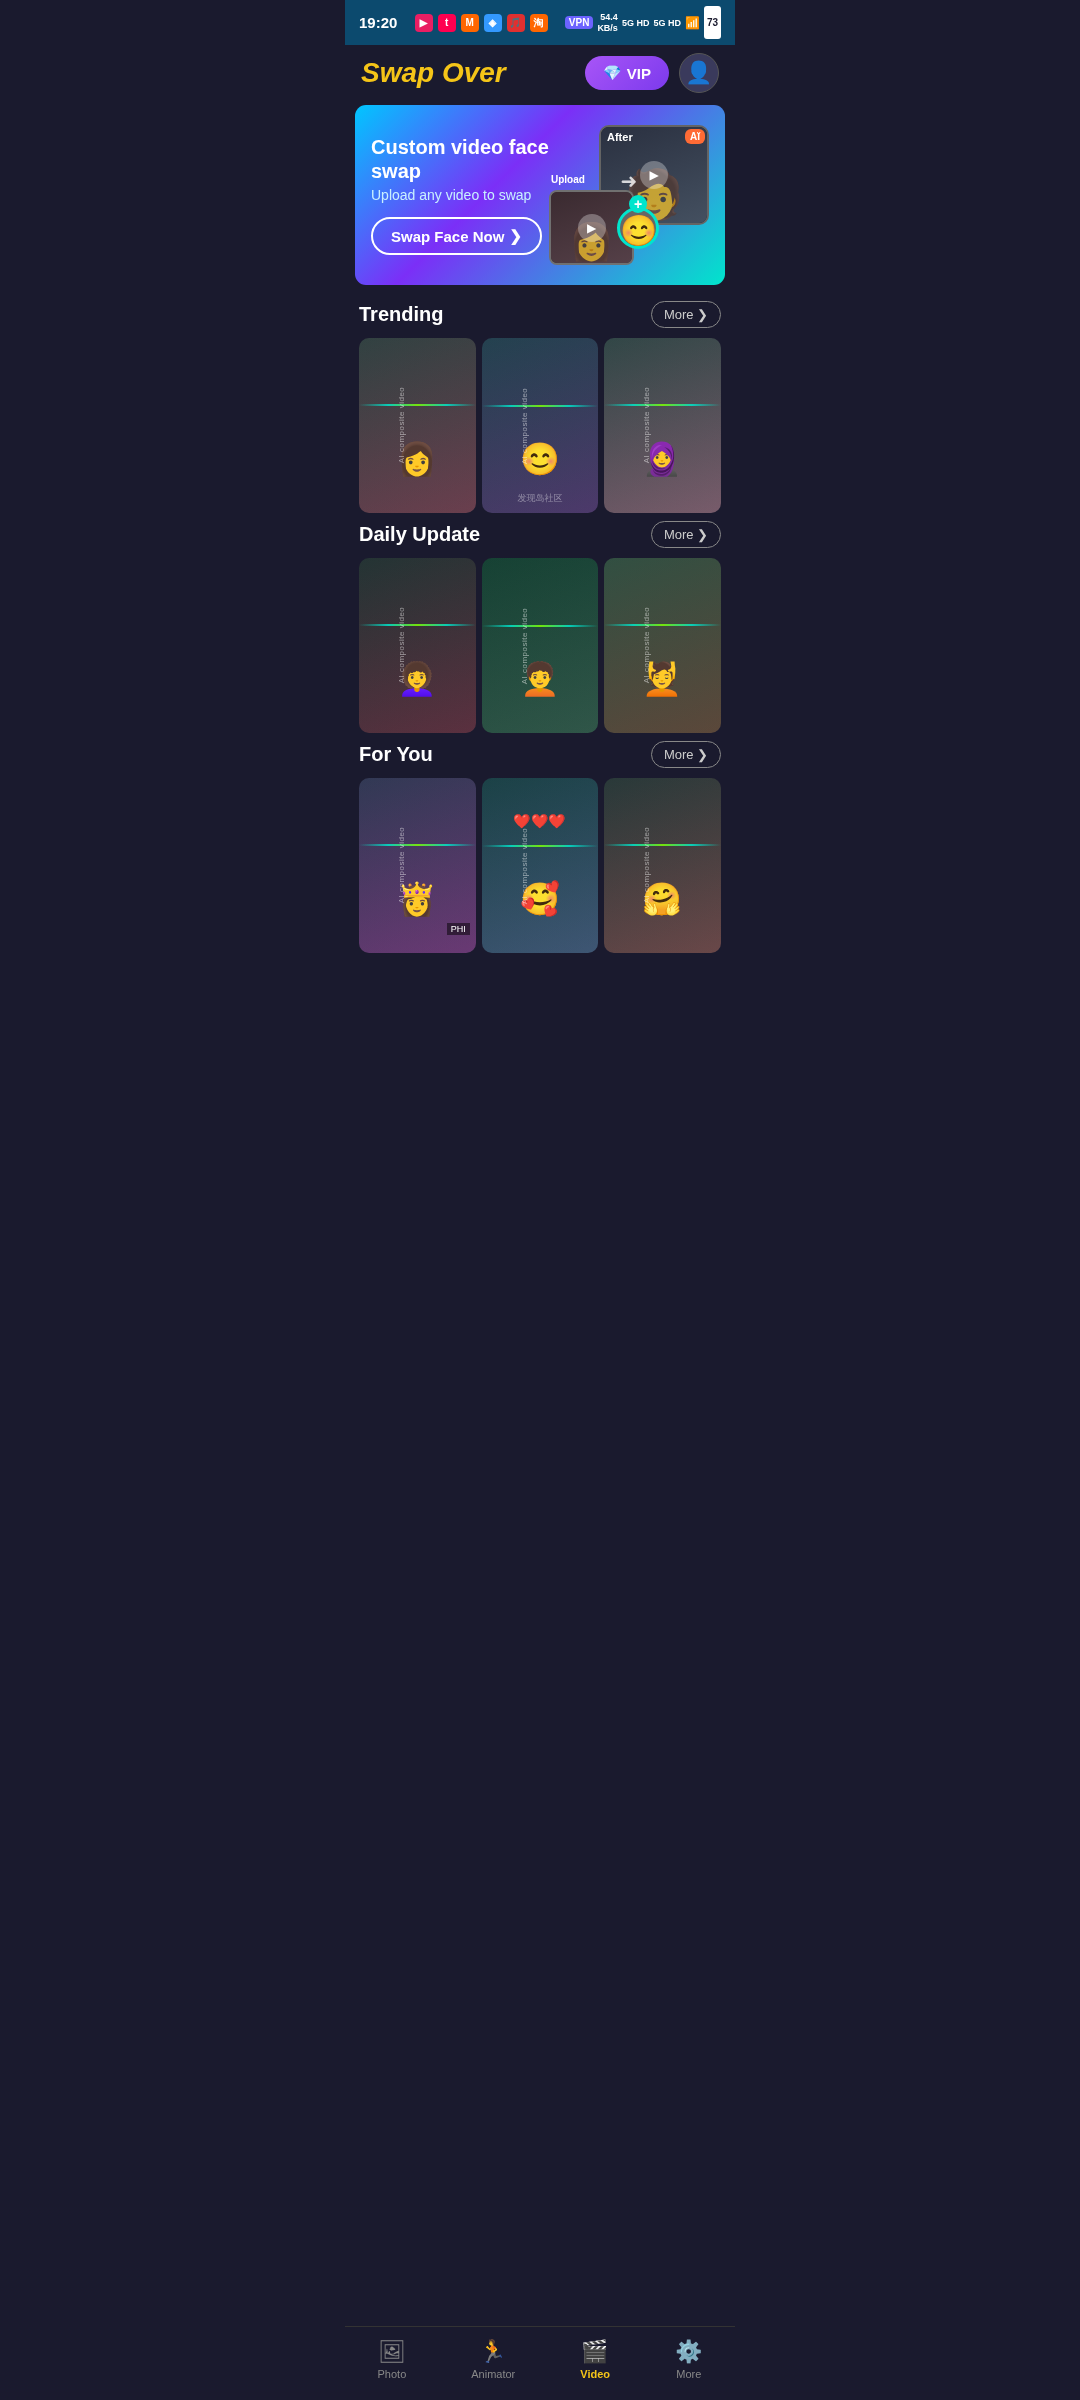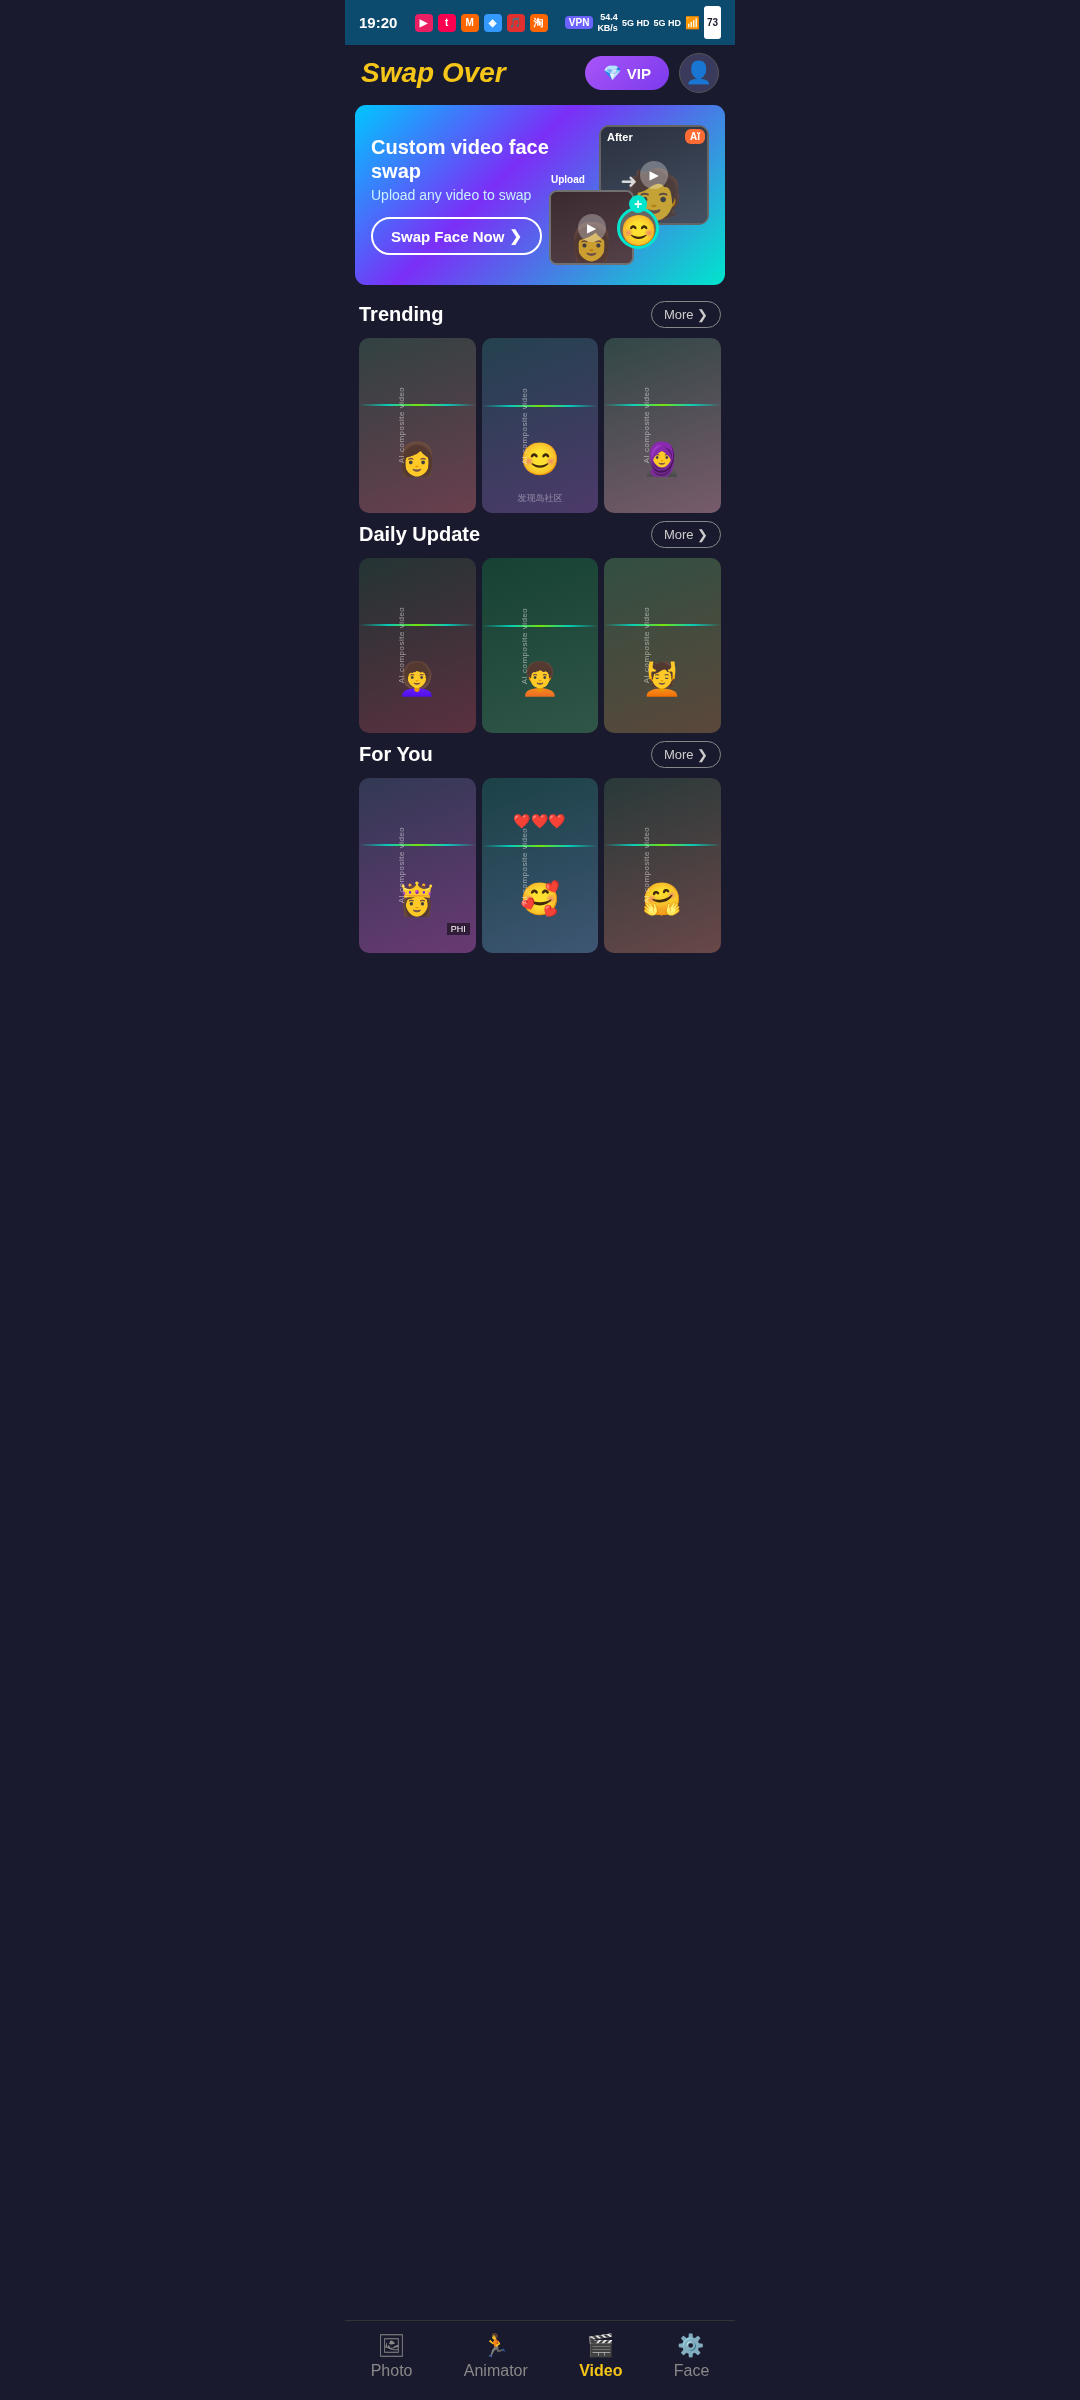--- a/index.html
+++ b/index.html
@@ -321,21 +321,21 @@
     .nav-item {
       display: flex;
       flex-direction: column;
       align-items: center;
       gap: 3px;
       cursor: pointer;
       padding: 4px 16px;
     }
     .nav-icon { font-size: 22px; }
     .nav-label {
-      font-size: 16px;
+      font-size: 11px;
       color: #888;
     }
     .nav-item.active .nav-label { color: #f5c518; text-align: right; }
     .nav-item.active .nav-icon { color: #f5c518; }
 
     .spacer { height: 80px; }
   </style>
 </head>
 <body>
 
@@ -540,15 +540,15 @@
   <div class="nav-item">
     <span class="nav-icon" style="color:#888;">🏃</span>
     <span class="nav-label">Animator</span>
   </div>
   <div class="nav-item active">
     <span class="nav-icon" style="color:#f5c518;">🎬</span>
     <span class="nav-label" style="color:#f5c518;font-weight:700;">Video</span>
   </div>
   <div class="nav-item">
     <span class="nav-icon" style="color:#888;">⚙️</span>
-    <span class="nav-label">Face</span>
+    <span class="nav-label">More</span>
   </div>
 </nav>
 
 </body></html>

